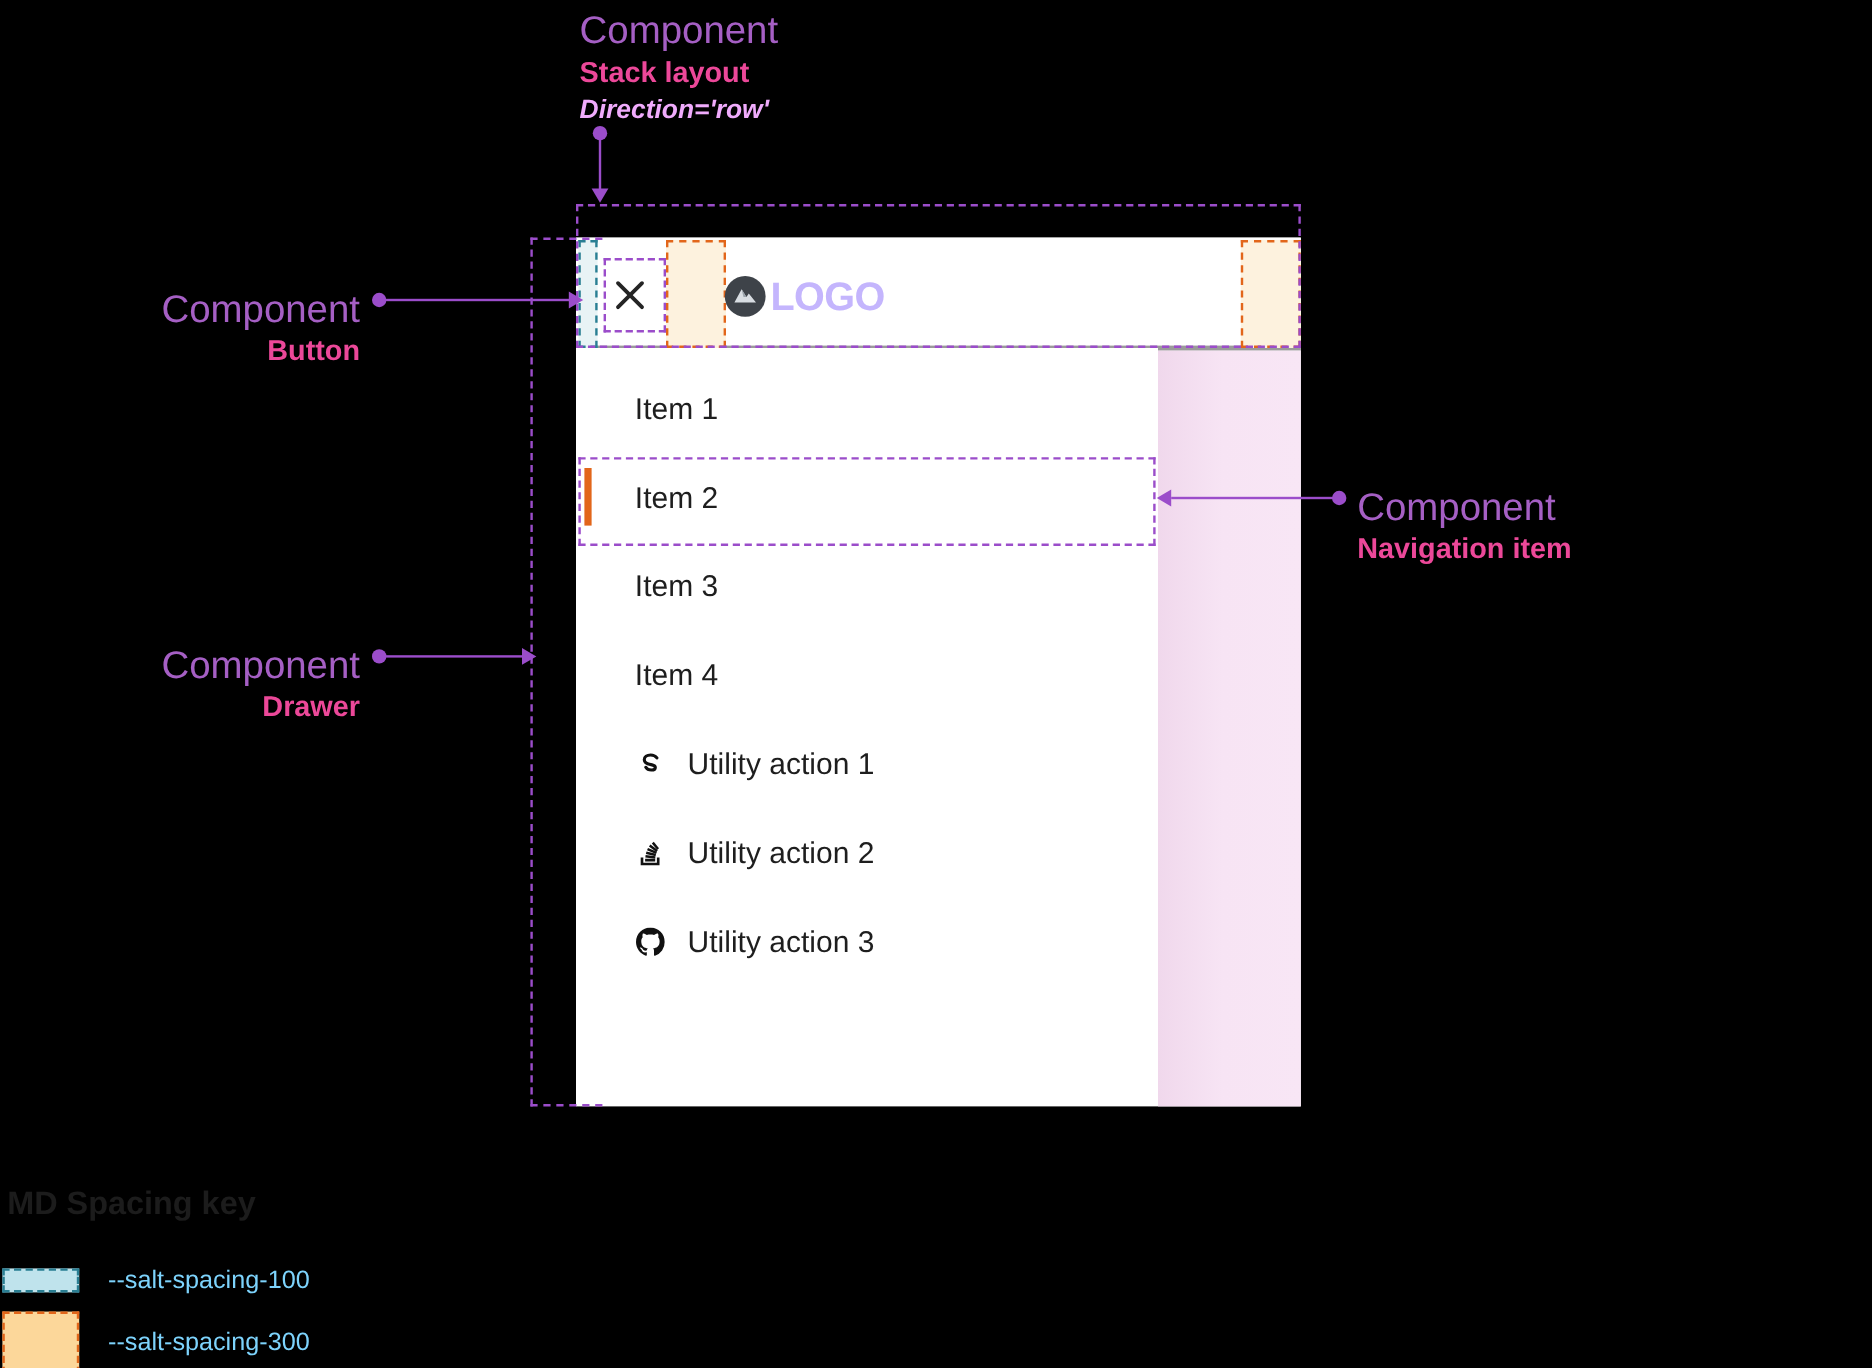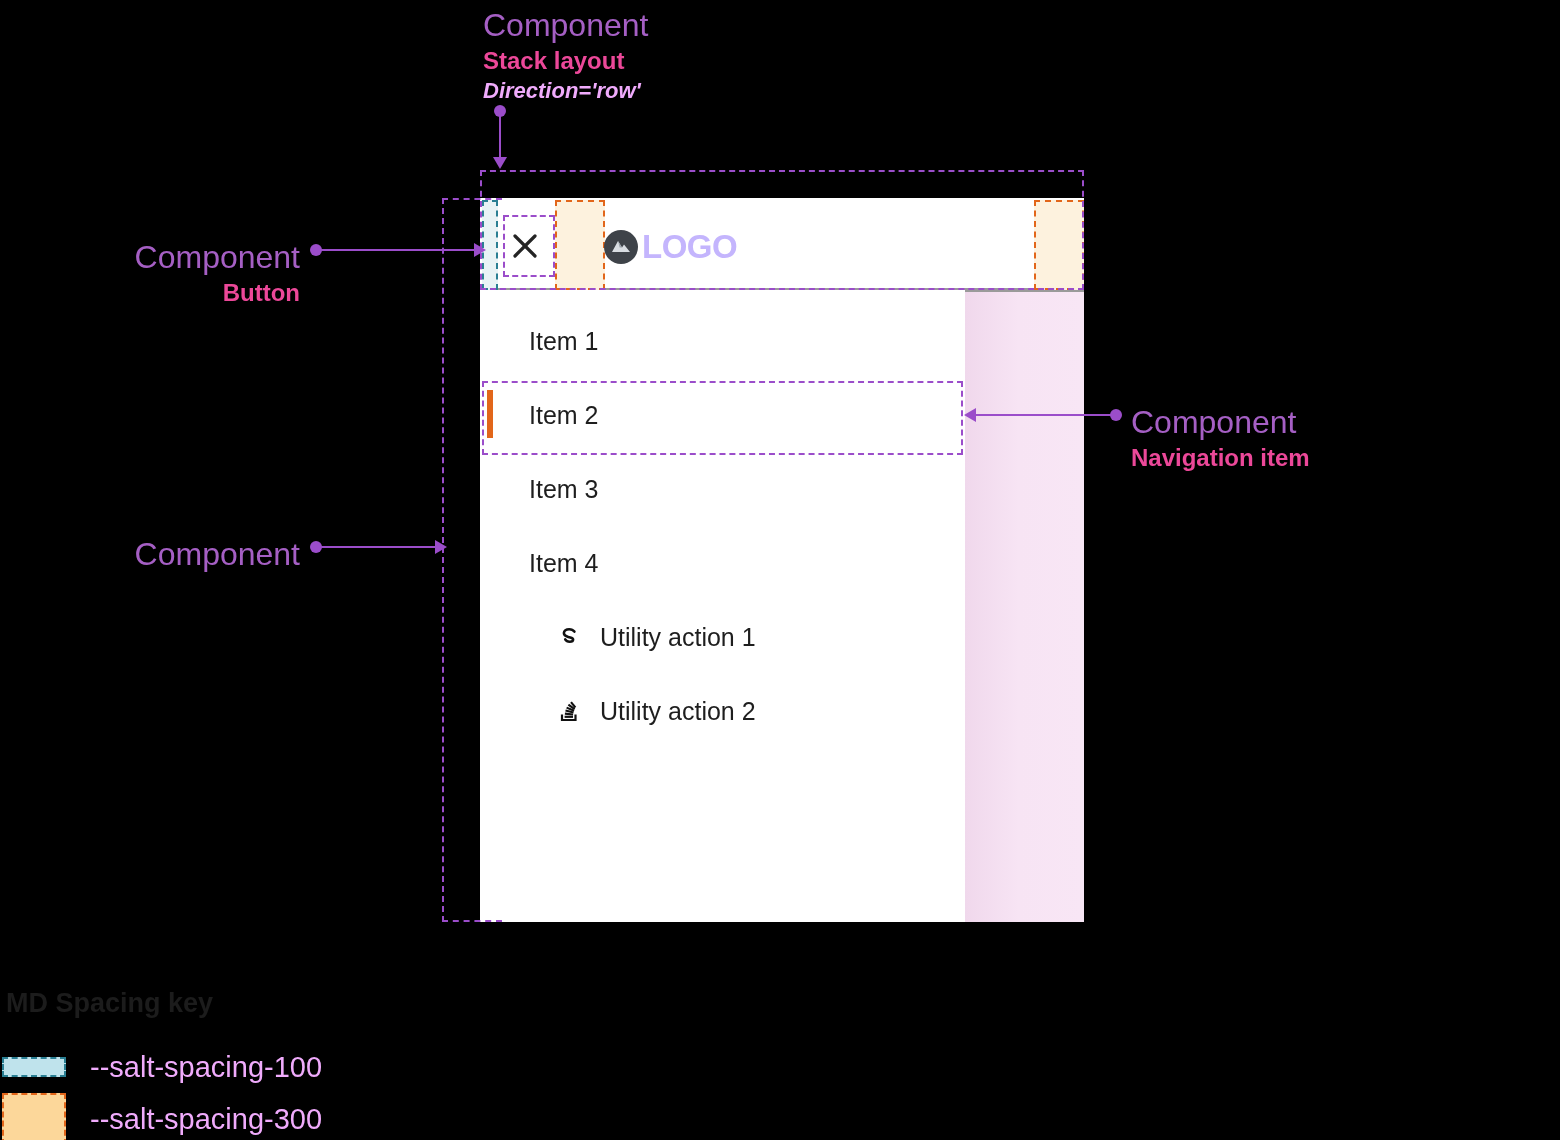--- a/index.html
+++ b/index.html
@@ -191,21 +191,21 @@
     top: 12px;
     width: 6px;
     height: 48px;
     background: #e2661a;
   }
   .util-item {
     position: relative;
     height: 74px;
     display: flex;
     align-items: center;
-    padding-left: 76px;
+    padding-left: 49px;
     box-sizing: border-box;
     font-size: 25px;
     color: #1e1e1e;
     cursor: pointer;
     gap: 18px;
   }
   .util-icon {
     width: 26px; height: 26px;
     display: flex;
     align-items: center;
@@ -241,22 +241,22 @@
   }
   .key-swatch-300 {
     width: 64px; height: 52px;
     background: #fcd79a;
     border: 2px dashed #e2661a;
     box-sizing: border-box;
     margin-left: 2px;
   }
   .key-label {
     margin-left: 24px;
-    font-size: 29px;
-    color: #f0abfc;
+    font-size: 21px;
+    color: #7dd3fc;
   }
 </style>
 </head>
 <body>
 
 <div id="drawer-panel"></div>
 <div id="drawer-scrim"></div>
 
 <div style="position:absolute;left:965px;top:290px;width:119px;height:2px;background:#9a9a9a;"></div>
 
@@ -320,20 +320,33 @@
         <path d="M7.9 14.6l8.2 .9" stroke="#111" stroke-width="2.1"></path>
         <path d="M8.5 11.6l8 1.9" stroke="#111" stroke-width="2.1"></path>
         <path d="M9.6 8.6l7.5 3.1" stroke="#111" stroke-width="2.1"></path>
         <path d="M11.4 5.6l6.2 4.6" stroke="#111" stroke-width="2.1"></path>
         <path d="M14 3.2l4.4 5.3" stroke="#111" stroke-width="2.1"></path>
       </svg>
     </span>
     <span>Utility action 2</span>
   </div>
 
+  <div class="util-item">
+    <span class="util-icon">
+      <svg width="24" height="24" viewBox="0 0 16 16">
+        <path fill="#111" d="M8 0C3.58 0 0 3.58 0 8c0 3.54 2.29 6.53 5.47 7.59.4.07.55-.17.55-.38
+          0-.19-.01-.82-.01-1.49-2.01.37-2.53-.49-2.69-.94-.09-.23-.48-.94-.82-1.13-.28-.15-.68-.52-.01-.53.63-.01
+          1.08.58 1.23.82.72 1.21 1.87.87 2.33.66.07-.52.28-.87.51-1.07-1.78-.2-3.64-.89-3.64-3.95
+          0-.87.31-1.59.82-2.15-.08-.2-.36-1.02.08-2.12 0 0 .67-.21 2.2.82.64-.18 1.32-.27 2-.27s1.36.09
+          2 .27c1.53-1.04 2.2-.82 2.2-.82.44 1.1.16 1.92.08 2.12.51.56.82 1.27.82 2.15 0 3.07-1.87 3.75-3.65
+          3.95.29.25.54.73.54 1.48 0 1.07-.01 1.93-.01 2.2 0 .21.15.46.55.38A8.01 8.01 0 0 0 16 8c0-4.42-3.58-8-8-8z"></path>
+      </svg>
+    </span>
+    <span>Utility action 3</span>
+  </div>
 </div>
 
 <div class="dbox-purple" style="left:480px;top:170px;width:604px;height:120px;"></div>
 
 <div class="dbox-drawer" style="left:442px;top:198px;width:60px;height:724px;"></div>
 
 <div class="dbox-purple" style="left:482px;top:381px;width:481px;height:74px;"></div>
 
 <div class="anno" style="left:483px;top:5px;">
   <span class="lab-top">Component</span>
@@ -347,20 +360,21 @@
 <div class="anno right-align" style="left:0px;top:237px;width:300px;">
   <span class="lab-top">Component</span>
   <span class="lab-bold">Button</span>
 </div>
 <div class="dot" style="left:310px;top:244px;"></div>
 <div class="hline" style="left:320px;top:249px;width:157px;"></div>
 <div class="arrow-right" style="left:474px;top:243px;"></div>
 
 <div class="anno right-align" style="left:0px;top:534px;width:300px;">
   <span class="lab-top">Component</span>
+  <span class="lab-bold">Drawer</span>
 </div>
 <div class="dot" style="left:310px;top:541px;"></div>
 <div class="hline" style="left:320px;top:546px;width:118px;"></div>
 <div class="arrow-right" style="left:435px;top:540px;"></div>
 
 <div class="anno" style="left:1131px;top:402px;">
   <span class="lab-top">Component</span>
   <span class="lab-bold">Navigation item</span>
 </div>
 <div class="dot" style="left:1110px;top:409px;"></div>

